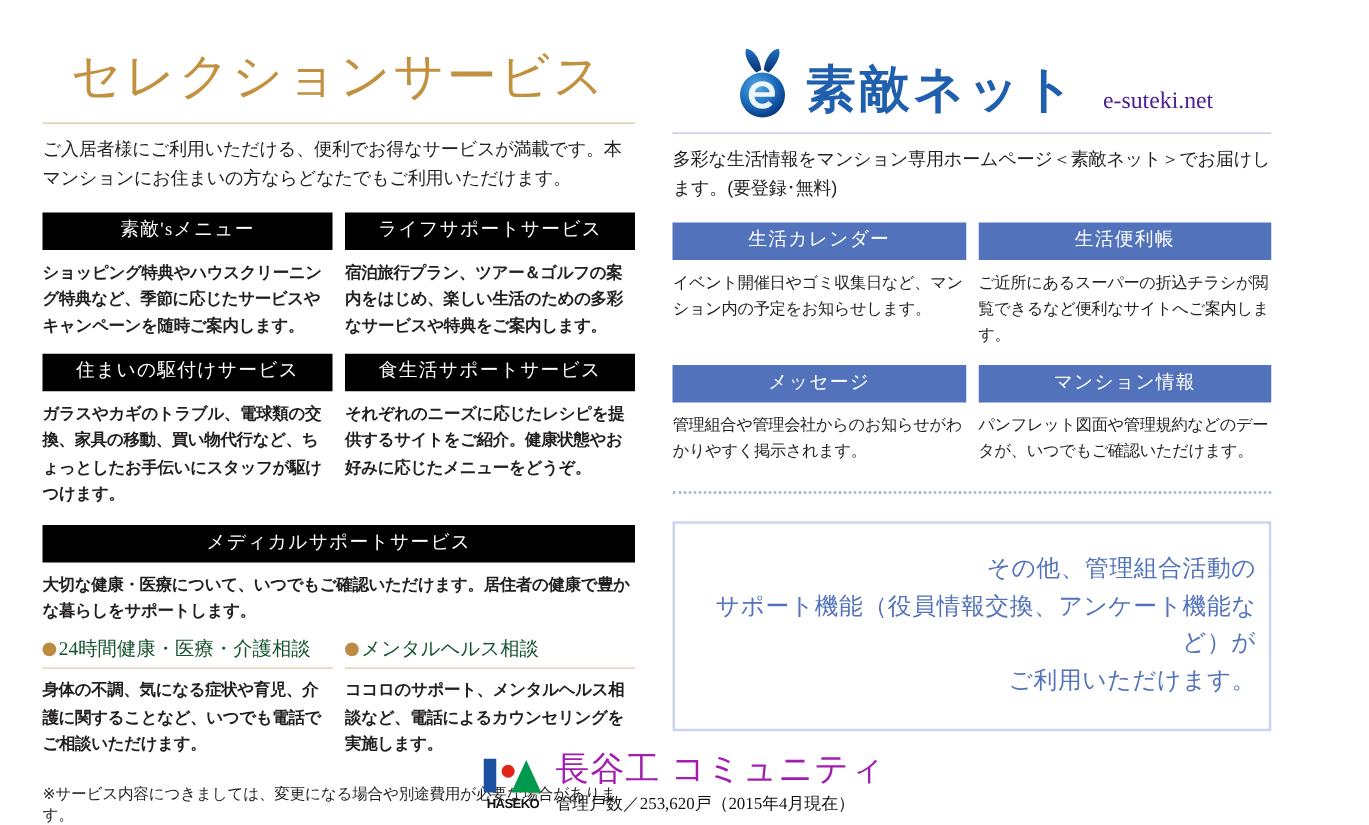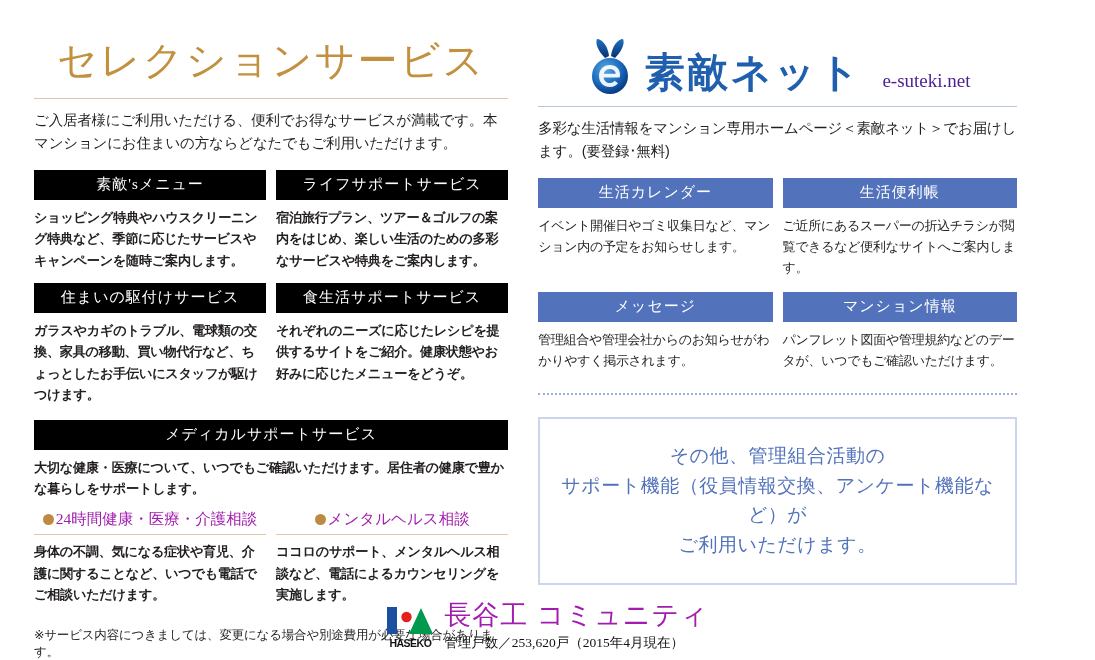--- a/index.html
+++ b/index.html
@@ -139,28 +139,27 @@
   }
 
   
   .med-sub-grid {
     display: flex;
     gap: 10px;
     margin-top: 10px;
   }
   .med-sub { flex: 1 1 0; min-width: 0; }
   .med-sub-title {
-    color: #a21caf;
+    color: #14532d;
     font-size: 15.5px;
     font-family: "Liberation Serif", "DejaVu Serif", serif;
     padding-bottom: 4px;
     border-bottom: 1px solid #ddc9a8;
     letter-spacing: 0px;
     white-space: nowrap;
-    text-align: center;
   }
   .bullet-dot {
     display: inline-block;
     width: 11px;
     height: 11px;
     border-radius: 50%;
     background: #bd8a42;
     margin-right: 2px;
     vertical-align: -1px;
   }
@@ -185,21 +184,21 @@
     border: 0;
     border-top: 2px dotted #9fb0d8;
     margin: 22px 0 22px 0;
     height: 0;
   }
 
   
   .callout {
     border: 2px solid #ccd5ec;
     padding: 22px 10px 24px 10px;
-    text-align: center;
+    text-align: right;
     color: #5272bb;
     font-family: "Liberation Serif", "DejaVu Serif", serif;
     font-size: 19px;
     line-height: 1.55;
     letter-spacing: 0.5px;
   }
 
   
   .footer {
     position: absolute;

